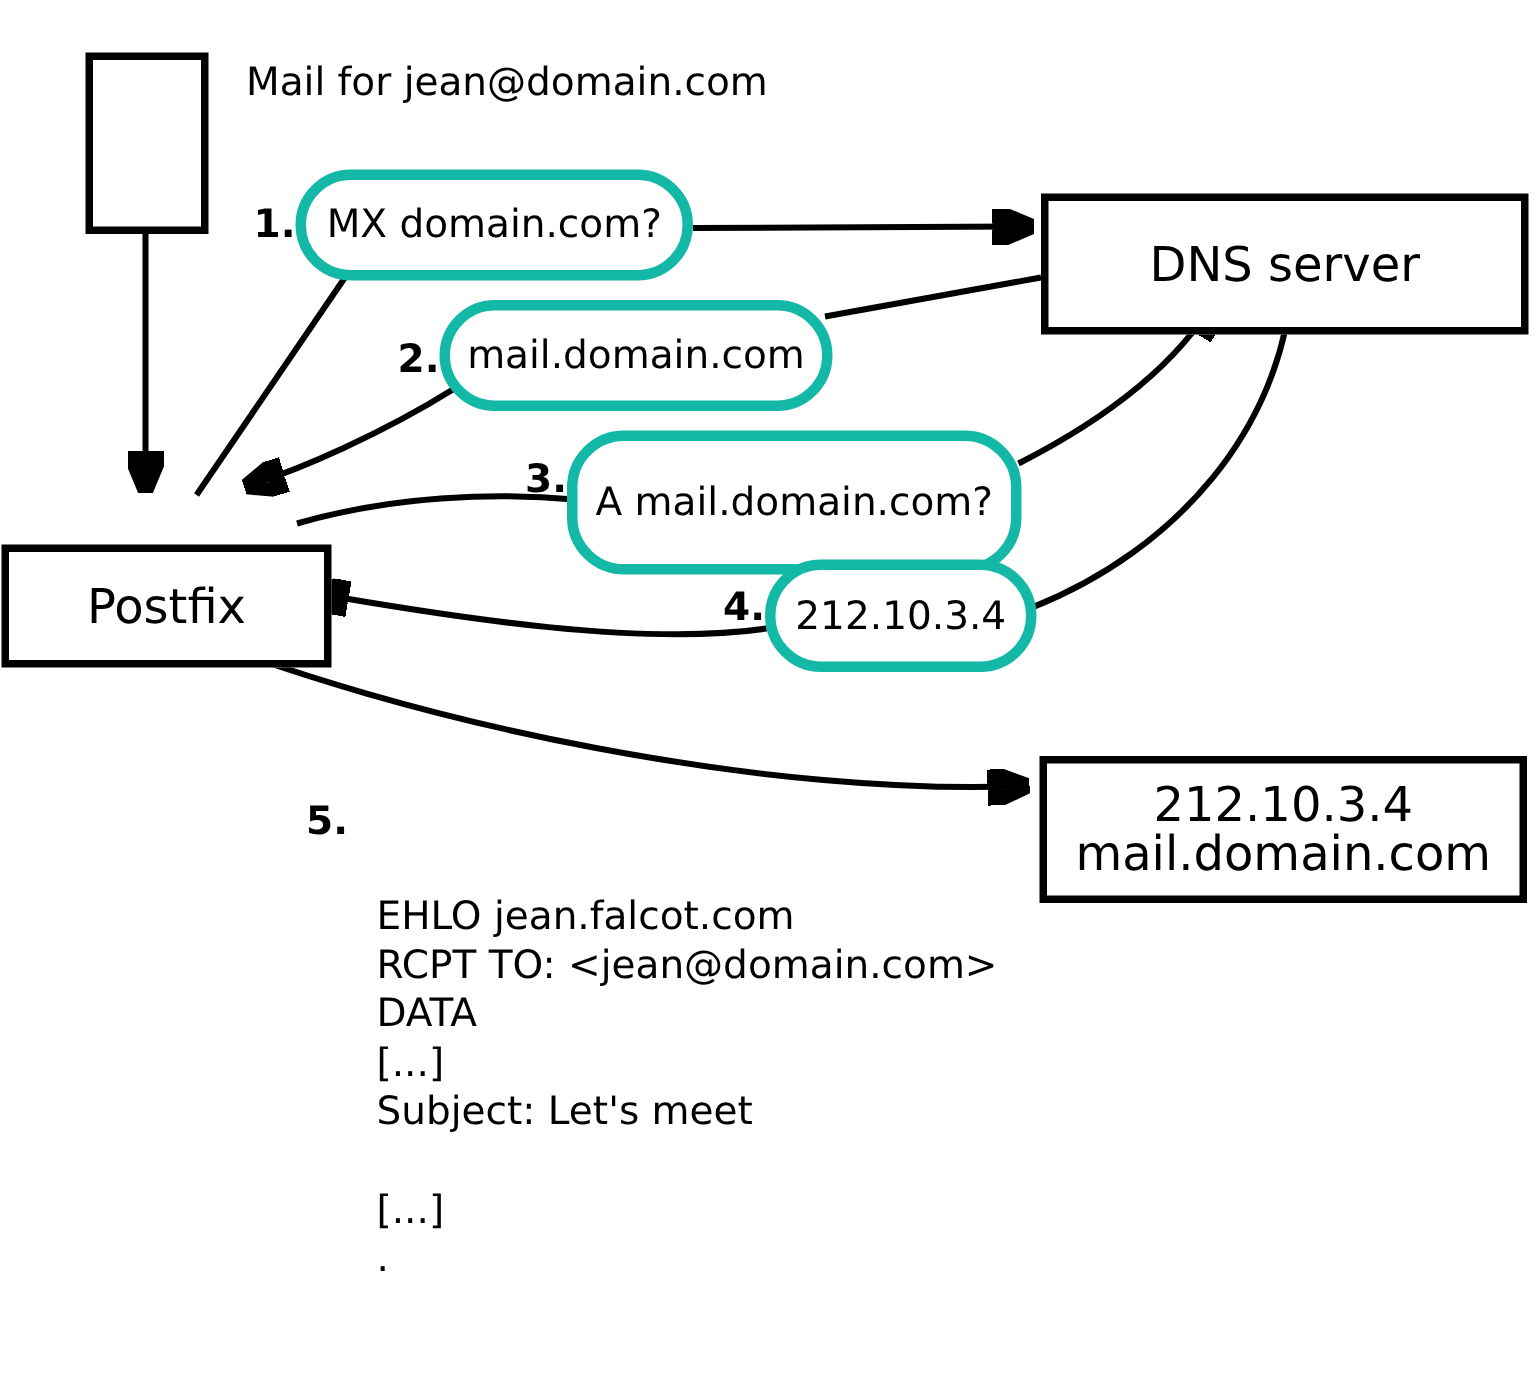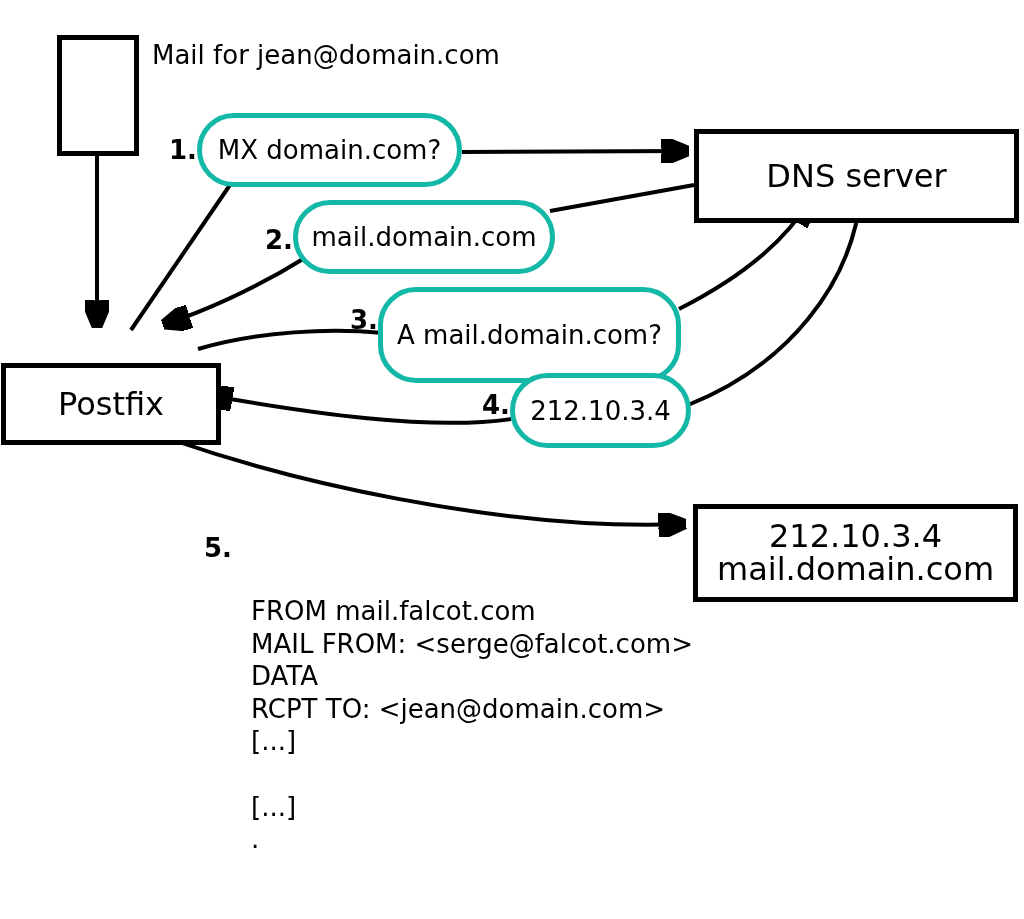--- a/index.html
+++ b/index.html
@@ -37,21 +37,21 @@
     align-items: center;
     justify-content: center;
     text-align: center;
     font-size: 32px;
     line-height: 33px;
     margin-top: 32px;
   }
   .pill {
     position: absolute;
     box-sizing: border-box;
-    border: 5px solid #14b8a6;
+    border: 7px solid #14b8a6;
     border-radius: 38px;
     background: #ffffff;
     z-index: 2;
     display: flex;
     align-items: center;
     justify-content: center;
     text-align: center;
     font-size: 26px;
   }
   .stepnum {
@@ -111,40 +111,40 @@
 
   <div class="box" style="left:1px; top:331px; width:220px; height:82px;">Postfix</div>
 
   <div class="box" style="left:694px; top:97px; width:325px; height:94px;">DNS server</div>
 
   <div class="box mailserver-box" style="left:693px; top:472px; width:325px; height:98px;">
     <div>212.10.3.4</div>
     <div>mail.domain.com</div>
   </div>
 
-  <div class="label" style="left:152px; top:42px;">Mail for jean@domain.com</div>
+  <div class="label" style="left:164px; top:42px;">Mail for jean@domain.com</div>
 
   <div class="stepnum" style="left:147px; top:137px;">1.</div>
   <div class="pill" style="left:197px; top:113px; width:265px; height:74px;">MX domain.com?</div>
 
   <div class="stepnum" style="left:243px; top:227px;">2.</div>
   <div class="pill" style="left:293px; top:200px; width:262px; height:74px;">mail.domain.com</div>
 
   <div class="stepnum" style="left:328px; top:307px;">3.</div>
   <div class="pill" style="left:378px; top:287px; width:303px; height:96px;">A mail.domain.com?</div>
 
   <div class="stepnum" style="left:460px; top:392px;">4.</div>
   <div class="pill" style="left:510px; top:373px; width:181px; height:75px;">212.10.3.4</div>
 
   <div class="stepnum" style="left:182px; top:535px;">5.</div>
 
   <div class="smtp-block">
-    <div class="smtp-line">FROM mail.falcot.com</div>
-    <div class="smtp-line">MAIL FROM: &lt;serge@falcot.com&gt;</div>
+    <div class="smtp-line">EHLO jean.falcot.com</div>
+    <div class="smtp-line">RCPT TO: &lt;jean@domain.com&gt;</div>
     <div class="smtp-line">DATA</div>
-    <div class="smtp-line">RCPT TO: &lt;jean@domain.com&gt;</div>
     <div class="smtp-line">[...]</div>
+    <div class="smtp-line">Subject: Let's meet</div>
     <div class="smtp-line"></div>
     <div class="smtp-line">[...]</div>
     <div class="smtp-line">.</div>
   </div>
 
 </div>
 
 </body></html>

